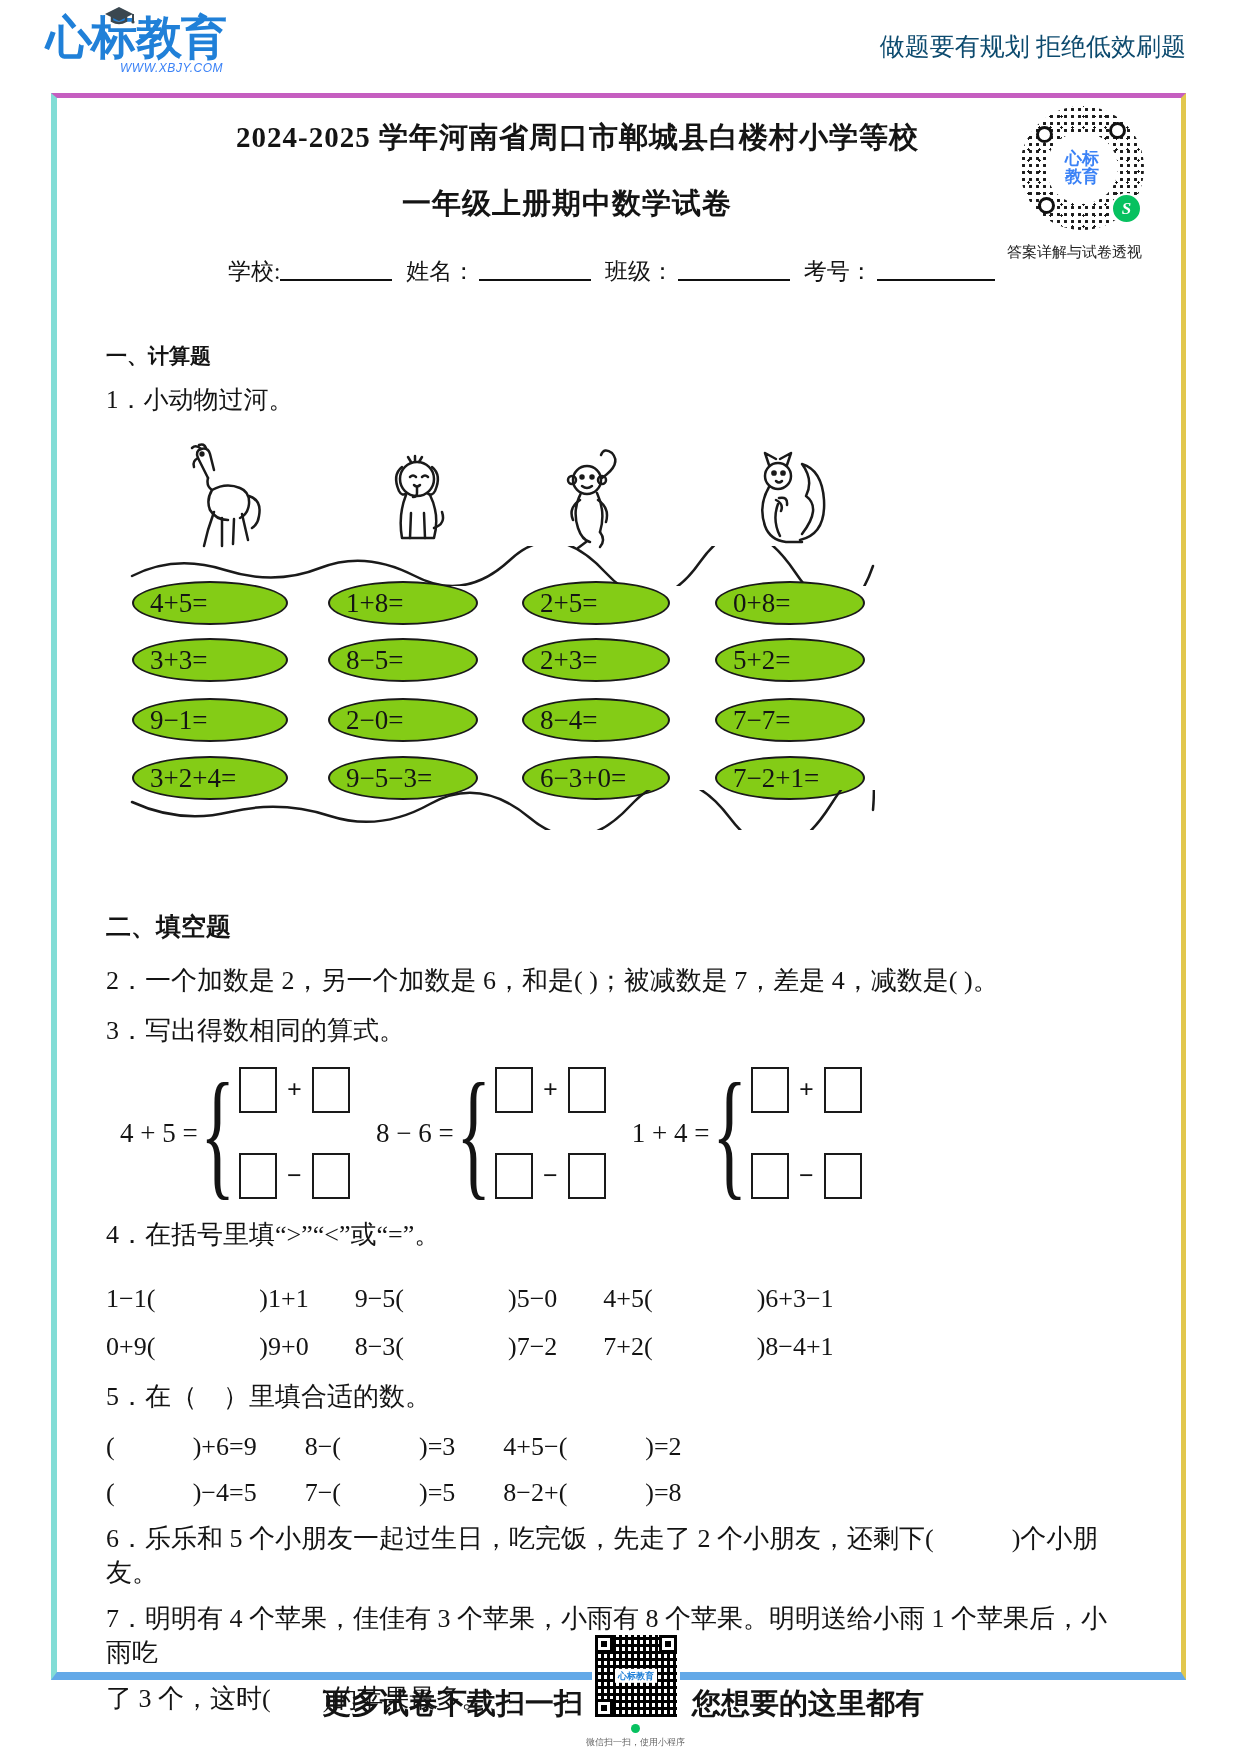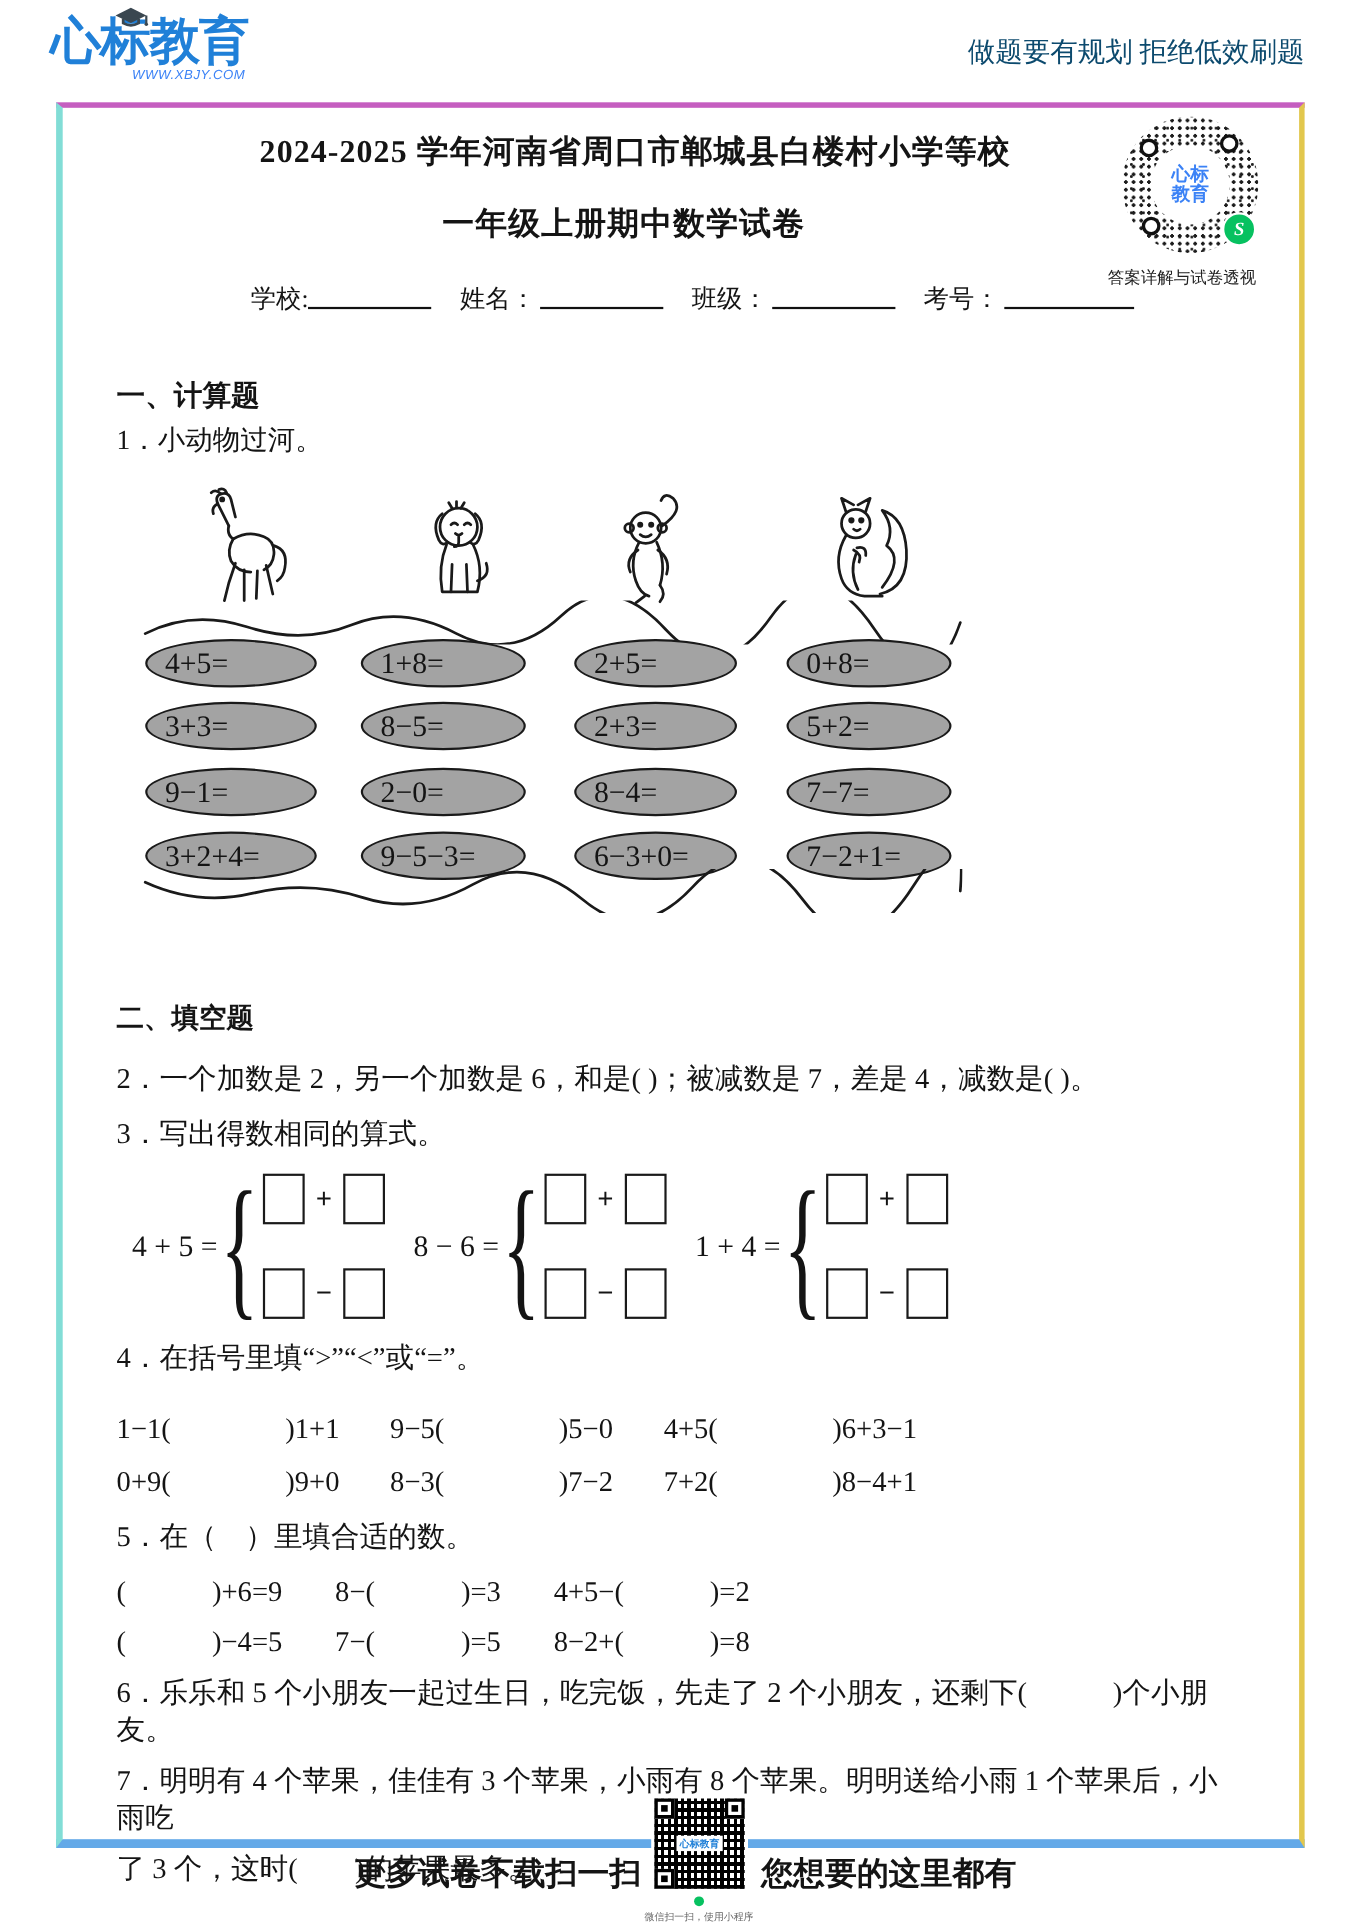--- a/index.html
+++ b/index.html
@@ -37,35 +37,35 @@
   .wx-badge{position:absolute;right:2px;bottom:6px;width:27px;height:27px;border-radius:50%;
     background:#07c160;border:2px solid #fff;color:#fff;display:flex;align-items:center;justify-content:center;
     font:italic bold 17px "Liberation Serif",serif;}
   .qr-caption{position:absolute;left:1007px;top:243px;font-size:15px;
     font-family:"Liberation Sans",sans-serif;color:#222;white-space:nowrap;}
 
   
   .info-row{position:absolute;left:228px;top:256px;font-size:23px;white-space:nowrap;}
   .blank{display:inline-block;border-bottom:2px solid #111;height:22px;vertical-align:-2px;}
   .b1{width:112px;}.b2{width:112px;margin-left:4px;}.b3{width:112px;margin-left:4px;}.b4{width:118px;margin-left:4px;}
-  .info-row .lbl{margin-left:20px;}
+  .info-row .lbl{margin-left:8px;}
   .info-row .lbl:first-child{margin-left:0;}
 
   
   .s1-heading{position:absolute;left:106px;top:342px;font-family:"Liberation Sans","DejaVu Sans",sans-serif;
-    font-weight:bold;font-size:26px;}
+    font-weight:bold;font-size:21px;}
   .q1-text{position:absolute;left:106px;top:383px;font-size:25px;}
 
   .river{position:absolute;left:130px;top:428px;width:745px;height:414px;}
   .animal{position:absolute;}
   .wave{position:absolute;left:0;width:745px;height:40px;}
   .wave1{top:118px;}
   .wave2{top:362px;}
   .oval{position:absolute;height:44px;border:2.5px solid #1a1a1a;border-radius:50%;box-sizing:border-box;
-    display:flex;align-items:center;padding-left:16px;font-size:27px;background:#a3a3a3;}
+    display:flex;align-items:center;padding-left:16px;font-size:27px;background:#84cc16;}
   .r1{top:153px;}.r2{top:210px;}.r3{top:270px;}.r4{top:328px;}
   .c1{left:2px;width:156px;}.c2{left:198px;width:150px;}.c3{left:392px;width:148px;}.c4{left:585px;width:150px;}
 
   
   .s2{position:absolute;left:106px;top:910px;width:1005px;font-size:26px;line-height:34px;}
   .s2-heading{font-family:"Liberation Sans","DejaVu Sans",sans-serif;font-weight:bold;font-size:25px;line-height:32px;}
   .q2{margin-top:22px;}
   .q3t{margin-top:16px;}
   .q3-diagram{margin-top:16px;margin-left:14px;display:flex;column-gap:26px;align-items:center;height:138px;}
   .q3-group{display:flex;align-items:center;}

